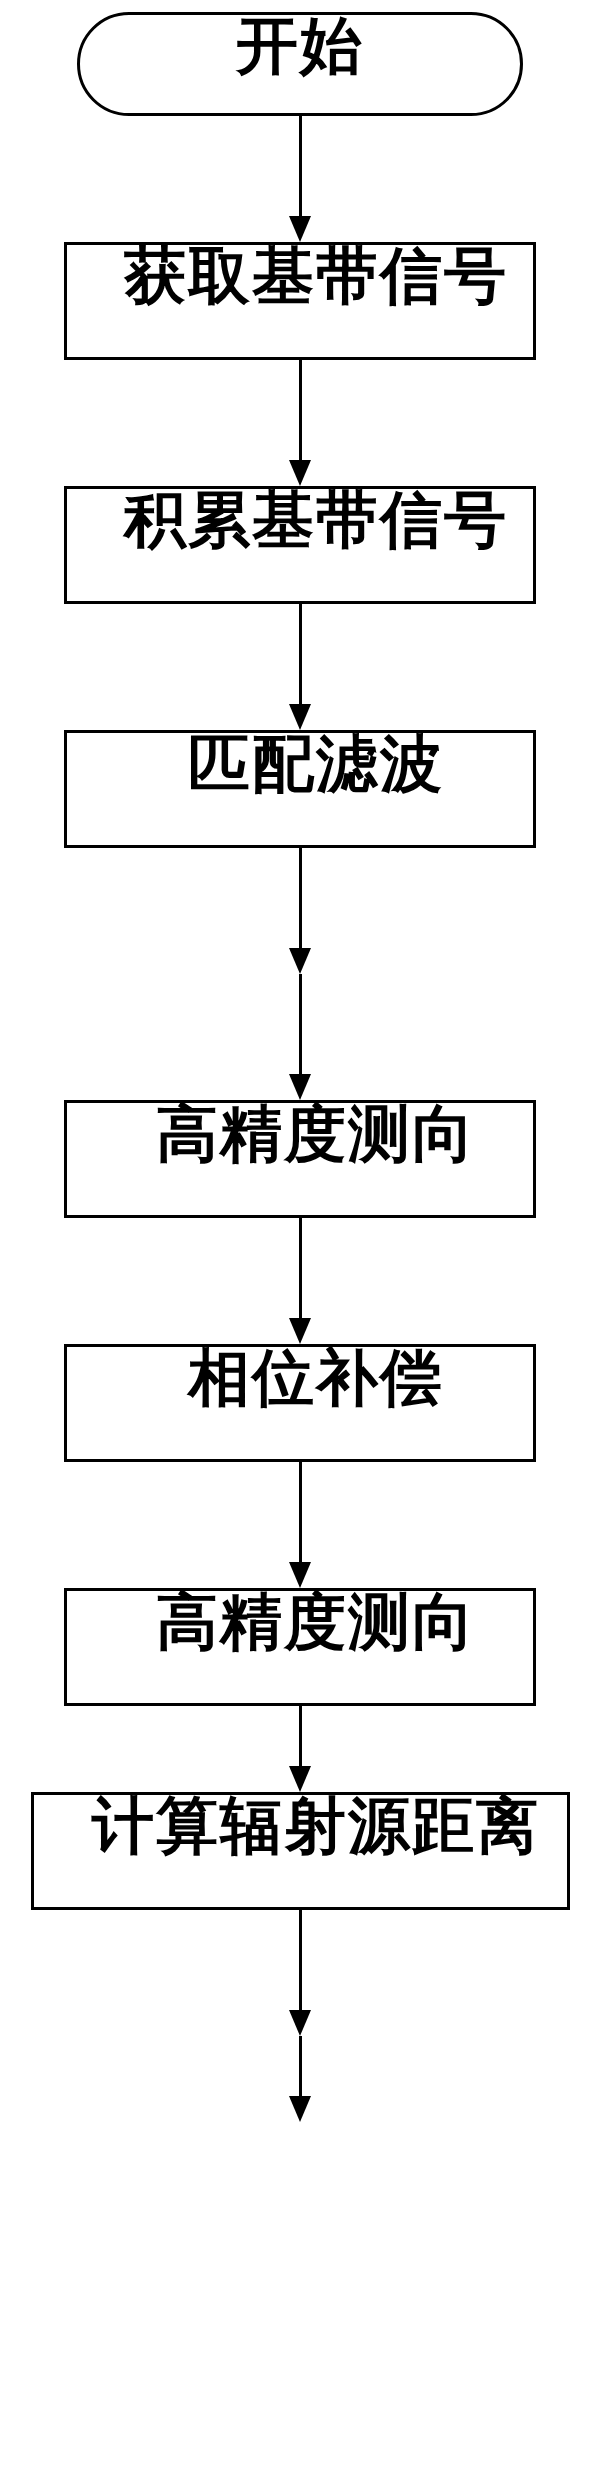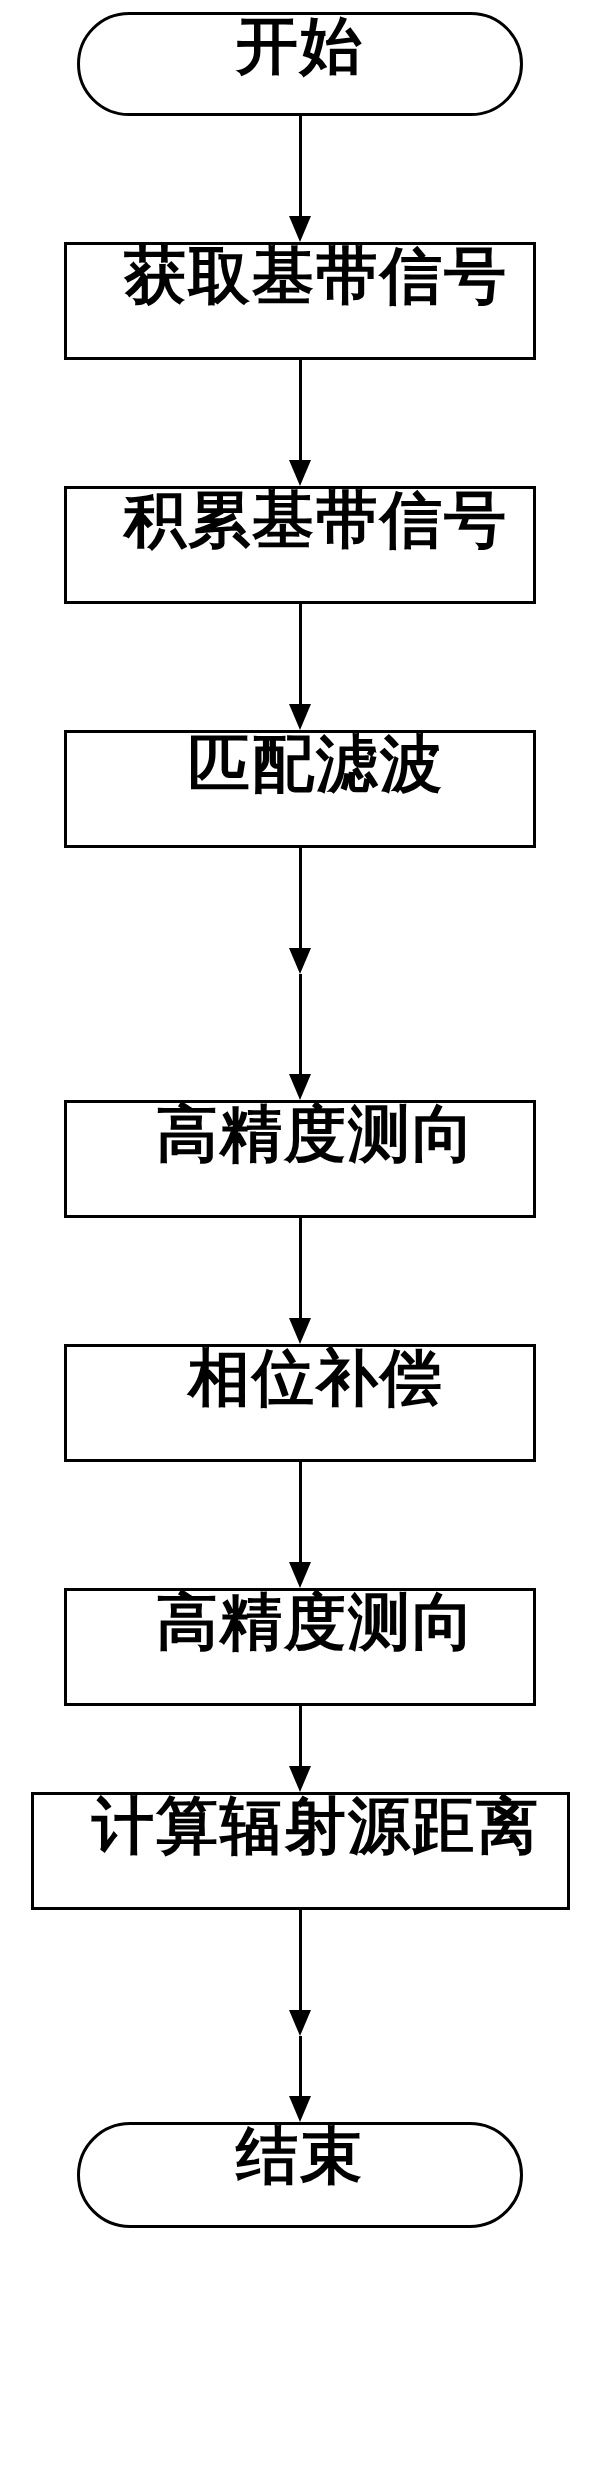--- a/index.html
+++ b/index.html
@@ -155,17 +155,14 @@
     <div class="shaft"></div>
     <div class="head"></div>
   </div>
 
 
   <div class="arrow short">
     <div class="shaft"></div>
     <div class="head"></div>
   </div>
 
-  <div class="node stadium end">
-    <span>结束</span>
-  </div>
 
 </div>
 
 </body></html>

